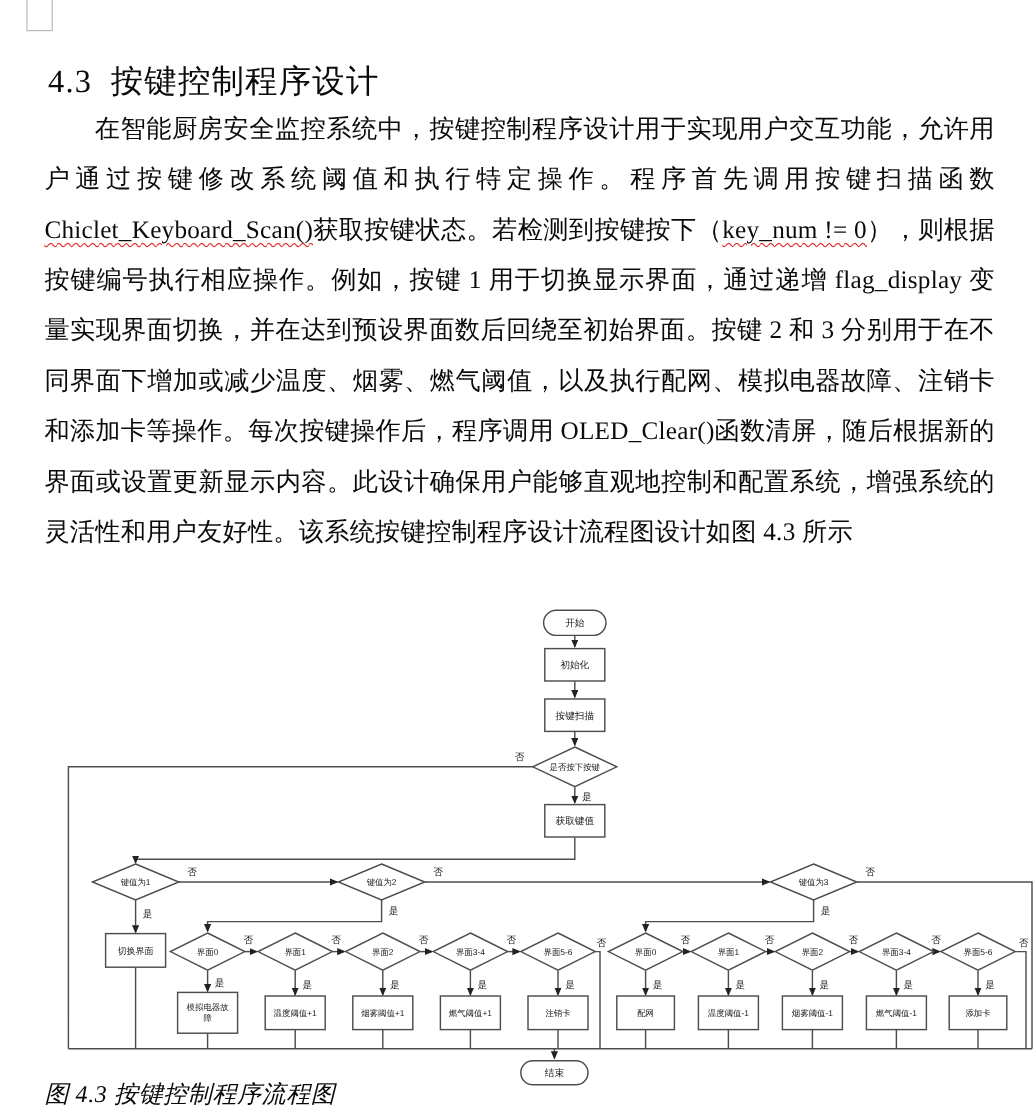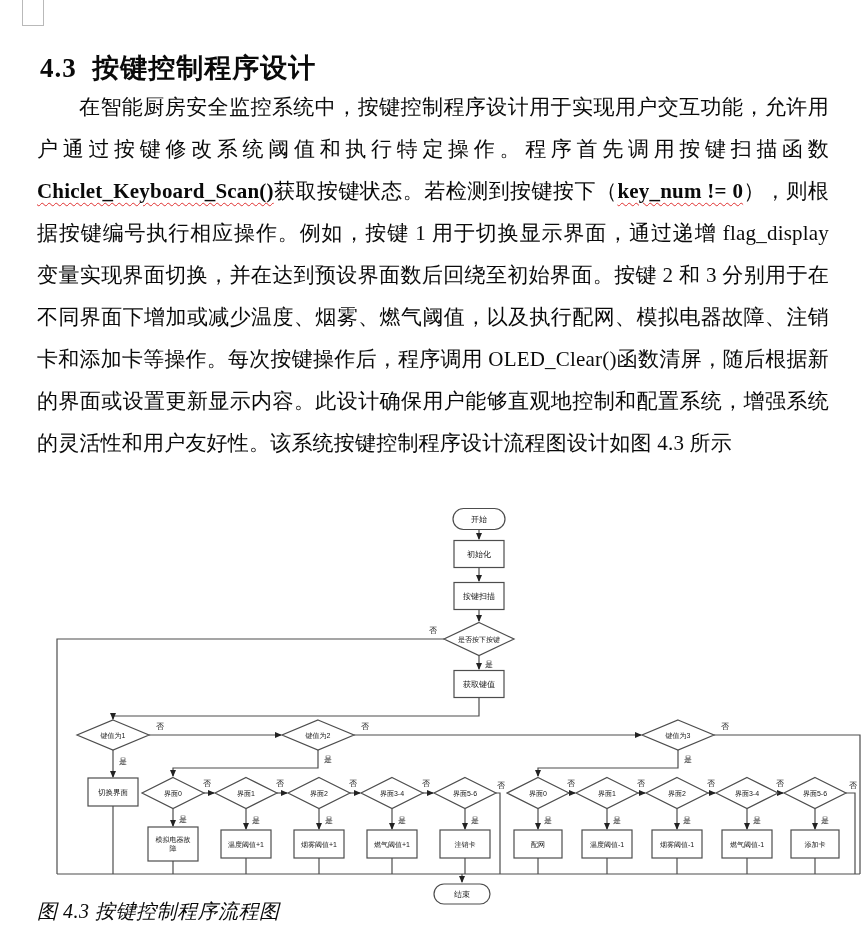--- a/index.html
+++ b/index.html
@@ -7,36 +7,35 @@
     width:863px;height:928px;position:relative;overflow:hidden;
     background:#ffffff;color:#111;
     font-family:"Liberation Serif","DejaVu Serif",serif;
   }
   .crop-mark{
     position:absolute;left:22px;top:-13px;width:20px;height:37px;
     border:1px solid #b9b9b9;background:transparent;
   }
   .doc-heading{
     position:absolute;left:40px;top:28px;
-    font-size:27px;font-weight:bold;letter-spacing:1px;
+    font-size:27px;font-weight:normal;letter-spacing:1px;
     white-space:pre;color:#0a0a0a;
   }
   .doc-paragraph{
     position:absolute;left:37px;top:86px;width:792px;
     font-size:21px;line-height:42px;text-align:justify;
     text-indent:42px;color:#0a0a0a;letter-spacing:0.2px;
     margin:0;
   }
   .misspell{
     text-decoration-line:underline;
     text-decoration-style:wavy;
     text-decoration-color:#e03131;
     text-decoration-thickness:1px;
     text-underline-offset:4px;
-    font-weight:bold;
   }
   .flow-svg{position:absolute;left:0;top:0;}
   .doc-caption{
     position:absolute;left:37px;top:898px;
     font-size:20px;color:#0a0a0a;letter-spacing:0.5px;font-style:italic;
   }
 </style>
 </head>
 <body>
 

